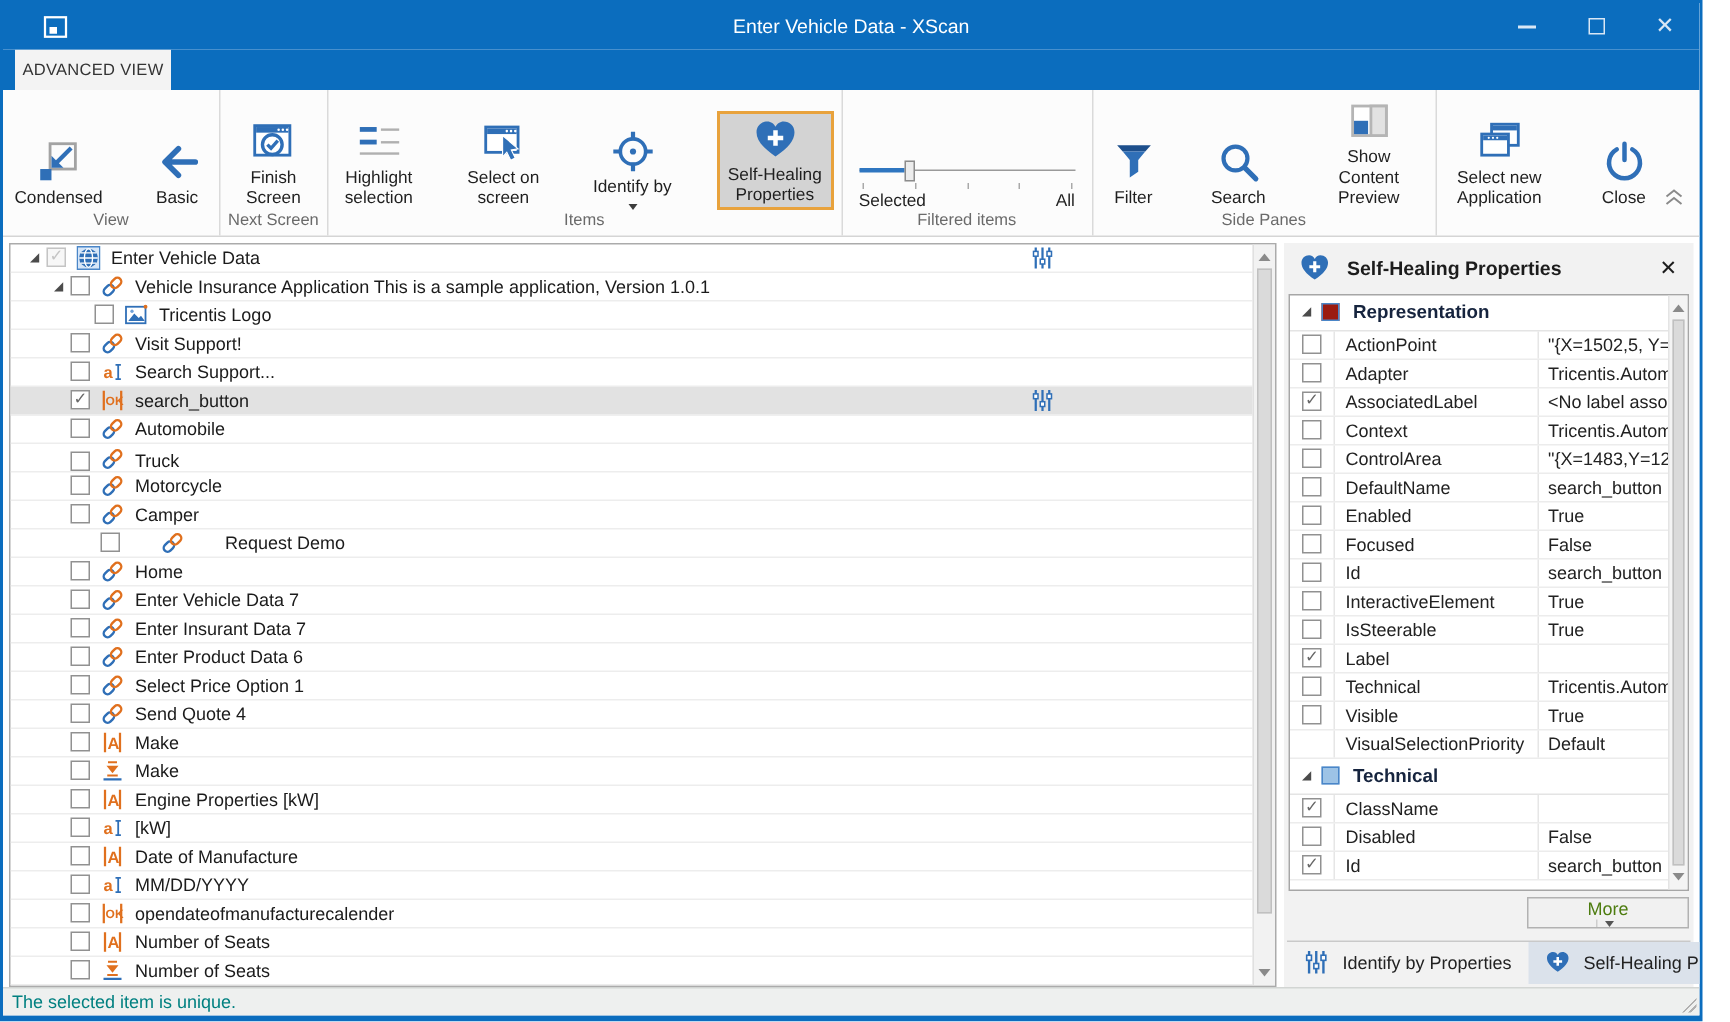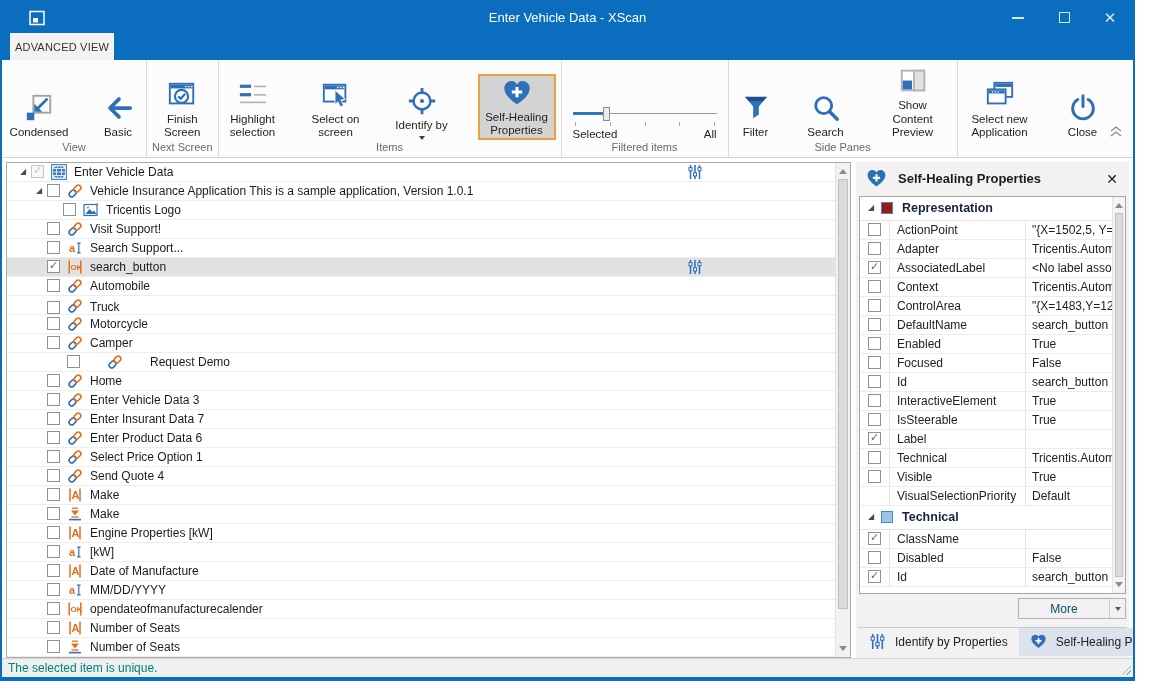--- a/index.html
+++ b/index.html
@@ -76,21 +76,21 @@
 .sq{width:12px;height:12px;border:1px solid #4a86c8;margin:0 9px 0 3px;flex:0 0 12px;}
 .prow{height:19px;display:flex;align-items:stretch;border-bottom:1px solid #ececec;font-size:12px;color:#222;}
 .pcell-cb{width:30px;flex:0 0 30px;display:flex;align-items:center;justify-content:center;border-right:1px solid #e6e6e6;}
 .pcell-cb .cb{margin-right:0;}
 .pcell-name{width:136px;flex:0 0 136px;display:flex;align-items:center;padding-left:7px;border-right:1px solid #e6e6e6;white-space:nowrap;overflow:hidden;}
 .pcell-val{flex:1;display:flex;align-items:center;padding-left:6px;white-space:nowrap;overflow:hidden;}
 .grid-scroll{position:absolute;top:0;right:0;bottom:0;width:13px;background:#f4f4f4;border-left:1px solid #e4e4e4;}
 .grid-scroll .sarrow{width:12px;}
 .gthumb{position:absolute;left:2px;right:2px;top:16px;bottom:16px;background:#dadada;border:1px solid #c0c0c0;}
 .more-row{height:30px;display:flex;justify-content:flex-end;align-items:center;padding:0 1px;}
-.more-btn{width:108px;height:21px;background:#f1f1f1;border:1px solid #b2b2b2;display:flex;align-items:center;font-size:12px;color:#0c4a6e;cursor:default;}
+.more-btn{width:108px;height:21px;background:#f1f1f1;border:1px solid #b2b2b2;display:flex;align-items:center;font-size:12px;color:#4d7c0f;cursor:default;flex-direction:column;}
 .more-btn .lbl{flex:1;text-align:center;}
 .mcaret{width:16px;display:flex;justify-content:center;align-items:center;border-left:1px solid #cdcdcd;height:100%;}
 .mcaret i{width:0;height:0;border-left:3.5px solid transparent;border-right:3.5px solid transparent;border-top:4px solid #555;}
 .panel-tabs{height:29px;display:flex;align-items:stretch;border-top:1px solid #c9c9c9;margin-top:3px;background:#f2f2f2;}
 .ptab{display:flex;align-items:center;gap:9px;padding:0 11px;font-size:12px;color:#222;cursor:default;white-space:nowrap;}
 .ptab.active{background:#dbe2eb;}
 .ptab .ticon16{width:17px;height:17px;display:inline-flex;}
 
 
 .statusbar{flex:0 0 19px;background:#eef0ef;border-top:1px solid #d2d5d3;display:flex;align-items:center;padding-left:6px;font-size:12px;color:#018080;position:relative;}
@@ -494,21 +494,21 @@
             <span class="exp"></span>
             <span class="cb"></span>
             <span class="ticon">
               <svg viewBox="0 0 16 16" width="16" height="16">
                 <g transform="rotate(-45 8 8)">
                   <rect x="0.8" y="5.4" width="7.6" height="5.2" rx="2.6" fill="none" stroke="#2f6fb7" stroke-width="1.6"></rect>
                   <rect x="7.6" y="5.4" width="7.6" height="5.2" rx="2.6" fill="none" stroke="#e0701e" stroke-width="1.6"></rect>
                 </g>
               </svg>
             </span>
-            <span class="tlabel">Enter Vehicle Data 3</span>
+            <span class="tlabel">Enter Vehicle Data 7</span>
           </div>
           <div class="trow" style="padding-left: 24px;">
             <span class="exp"></span>
             <span class="cb"></span>
             <span class="ticon">
               <svg viewBox="0 0 16 16" width="16" height="16">
                 <g transform="rotate(-45 8 8)">
                   <rect x="0.8" y="5.4" width="7.6" height="5.2" rx="2.6" fill="none" stroke="#2f6fb7" stroke-width="1.6"></rect>
                   <rect x="7.6" y="5.4" width="7.6" height="5.2" rx="2.6" fill="none" stroke="#e0701e" stroke-width="1.6"></rect>
                 </g>

